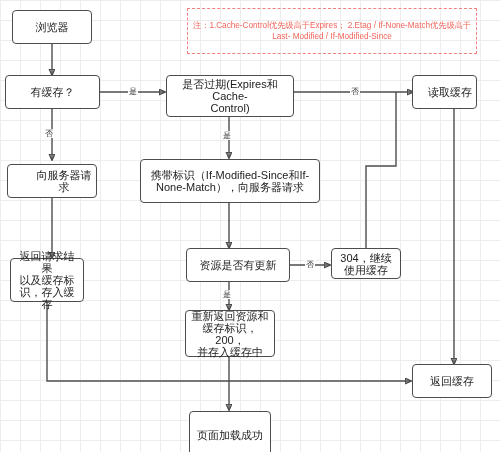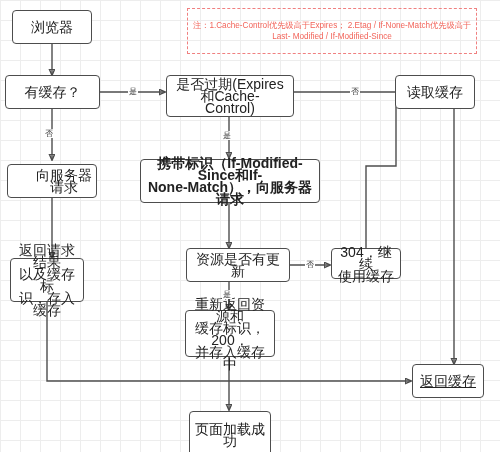--- a/index.html
+++ b/index.html
@@ -20,21 +20,21 @@
     overflow: hidden;
     font-family: "Liberation Sans", "DejaVu Sans", sans-serif;
   }
   .node {
     position: absolute;
     box-sizing: border-box;
     border: 1px solid #4d4d4d;
     border-radius: 4px;
     background: #ffffff;
     color: #222222;
-    font-size: 14px;
+    font-size: 11px;
     line-height: 12px;
     display: flex;
     align-items: center;
     justify-content: center;
     text-align: center;
     padding: 2px 4px;
     z-index: 3;
   }
   .node span { display: block; }
   .note {
@@ -127,29 +127,29 @@
     <span>有缓存？</span>
   </div>
 
   <div class="node" style="left:166px; top:75px; width:128px; height:42px;">
     <div>
       <span>是否过期(Expires和Cache-</span>
       <span>Control)</span>
     </div>
   </div>
 
-  <div class="node" style="left:395px; top:75px; width:80px; height:34px;">
+  <div class="node" style="left:412px; top:75px; width:65px; height:34px;justify-content:flex-end;">
     <span>读取缓存</span>
   </div>
 
   <div class="node" style="left:7px; top:164px; width:90px; height:34px;padding-left:28px;">
     <span>向服务器请求</span>
   </div>
 
-  <div class="node" style="left:140px; top:159px; width:180px; height:44px;font-weight:bold;">
+  <div class="node" style="left:140px; top:159px; width:180px; height:44px;">
     <div>
       <span>携带标识（If-Modified-Since和If-</span>
       <span>None-Match），向服务器请求</span>
     </div>
   </div>
 
   <div class="node" style="left:10px; top:258px; width:74px; height:44px;">
     <div>
       <span>返回请求结果</span>
       <span>以及缓存标</span>
@@ -169,21 +169,21 @@
   </div>
 
   <div class="node" style="left:185px; top:310px; width:90px; height:47px;">
     <div>
       <span>重新返回资源和</span>
       <span>缓存标识，200，</span>
       <span>并存入缓存中</span>
     </div>
   </div>
 
-  <div class="node" style="left:412px; top:364px; width:72px; height:34px;text-decoration:underline;">
+  <div class="node" style="left:412px; top:364px; width:80px; height:34px;">
     <span>返回缓存</span>
   </div>
 
   <div class="node" style="left:189px; top:411px; width:82px; height:48px;">
     <span>页面加载成功</span>
   </div>
 
   <div class="edge-label" style="left:128px; top:87px;">是</div>
   <div class="edge-label" style="left:44px; top:129px;">否</div>
   <div class="edge-label" style="left:222px; top:131px;">是</div>

